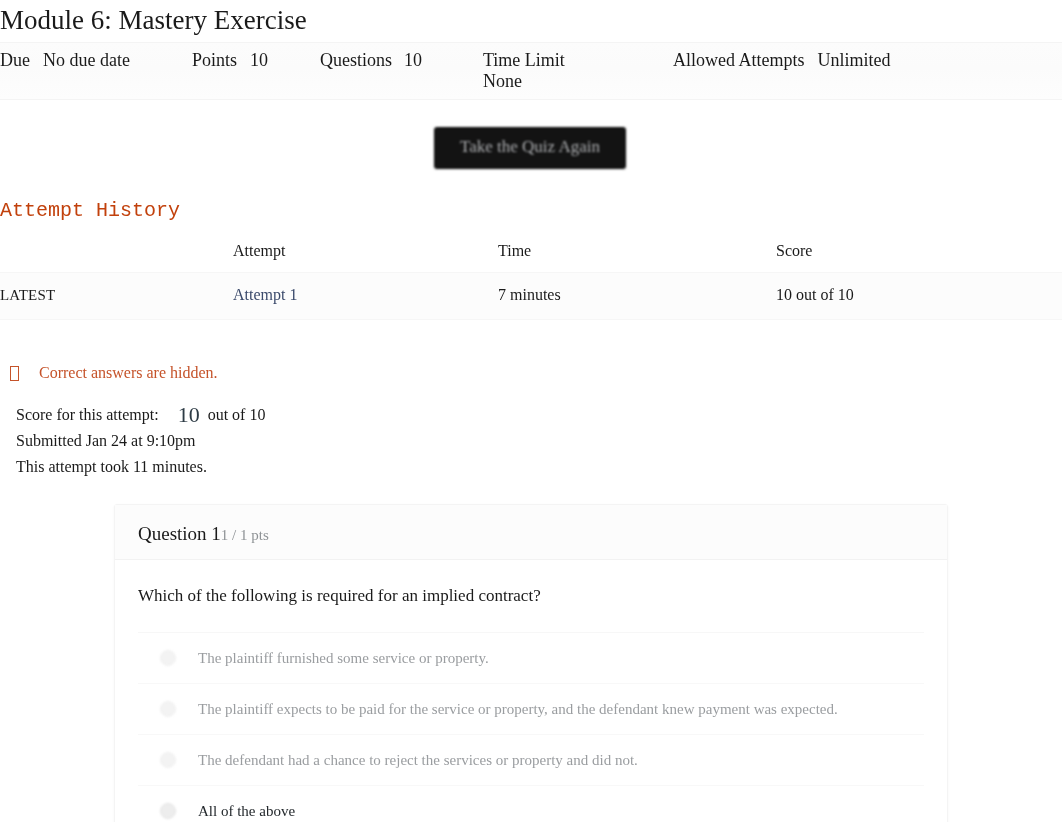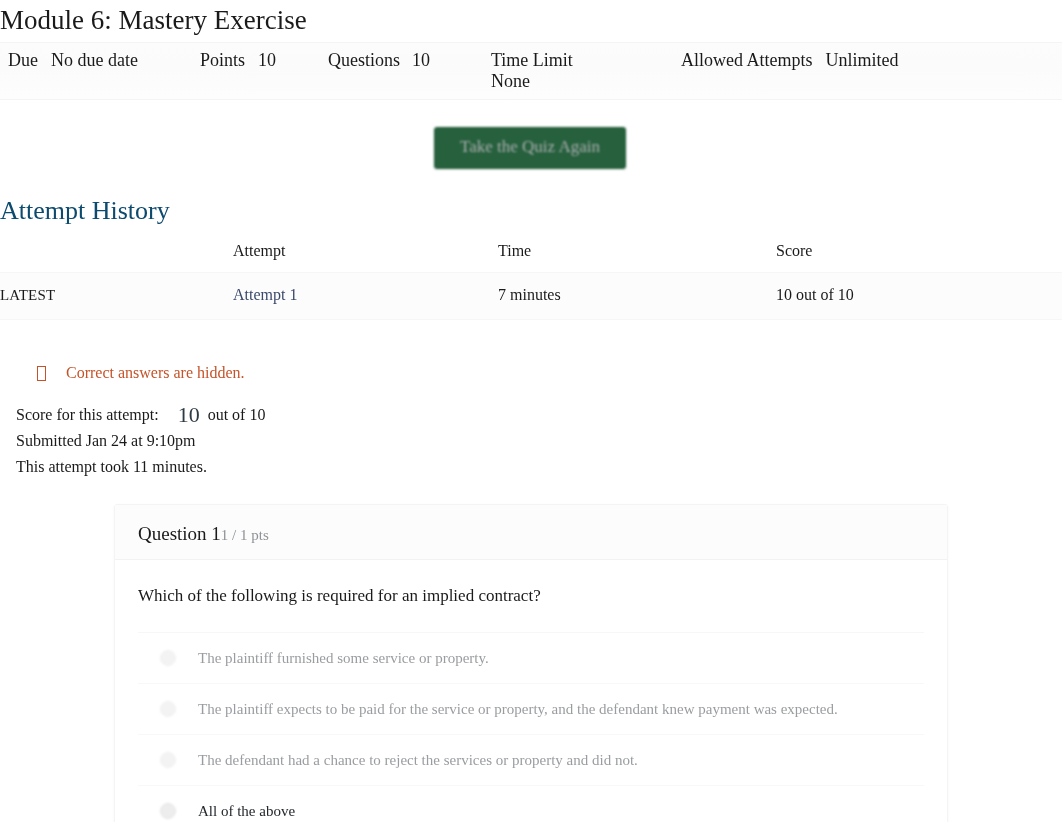--- a/index.html
+++ b/index.html
@@ -30,21 +30,21 @@
   .quiz-meta-band {
     margin-top: 4px;
     height: 56px;
     background: linear-gradient(180deg, #fcfcfc 0%, #fbfbfb 45%, #fdfdfd 100%);
     border-top: 1px solid #f4f4f4;
     border-bottom: 1px solid #f4f4f4;
     position: relative;
   }
   .quiz-meta-row {
     position: absolute;
-    left: 8px; right: 0;
+    left: 0; right: 0;
     top: 50%;
     transform: translateY(-50%);
     display: flex;
     align-items: baseline;
     font-size: 18px;
     color: #1a1a1a;
     white-space: nowrap;
   }
   .meta-label { margin-right: 10px; }
   .meta-value { }
@@ -67,38 +67,39 @@
     align-items: center;
     justify-content: center;
   }
   .retake-button {
     position: relative;
     left: -1px;
     padding: 10px 26px 12px 26px;
     font-size: 17px;
     font-family: "Liberation Serif", "DejaVu Serif", serif;
     color: #a6a8ab;
-    background: #14532d;
+    background: #000000;
     border: 1px solid #f2f2f2;
     border-radius: 4px;
     box-shadow: 0 1px 2px rgba(0,0,0,0.03);
     filter: blur(0.9px);
     opacity: 0.92;
     cursor: pointer;
     line-height: 20px;
   }
 
   
   .section-title {
-    font-size: 26px;
+    font-size: 20px;
     line-height: 30px;
     font-weight: normal;
-    color: #0c4a6e;
+    color: #c2410c;
     margin: 0;
     padding: 0 0 0 0;
+    font-family: Liberation Mono, monospace;
   }
 
   .attempts-table {
     width: 100%;
     border-collapse: collapse;
     margin-top: 16px;
     font-size: 16px;
   }
   .attempts-table th {
     text-align: left;
@@ -133,21 +134,21 @@
     filter: blur(0.35px);
     cursor: pointer;
   }
 
   
   .answers-hidden {
     display: flex;
     align-items: center;
     gap: 20px;
     margin-top: 44px;
-    padding-left: 37px;
+    padding-left: 10px;
     color: #c5532a;
     font-size: 16px;
   }
   .answers-hidden .warn-glyph {
     display: inline-block;
     width: 9px;
     height: 15px;
     border: 1px solid #c5532a;
     box-sizing: border-box;
     flex: none;

